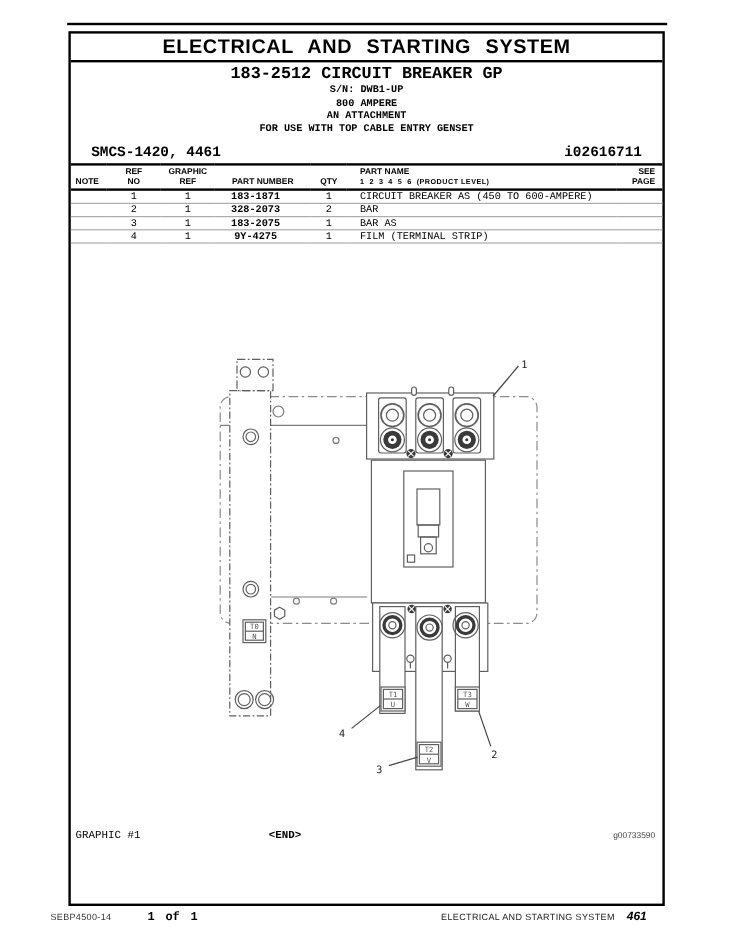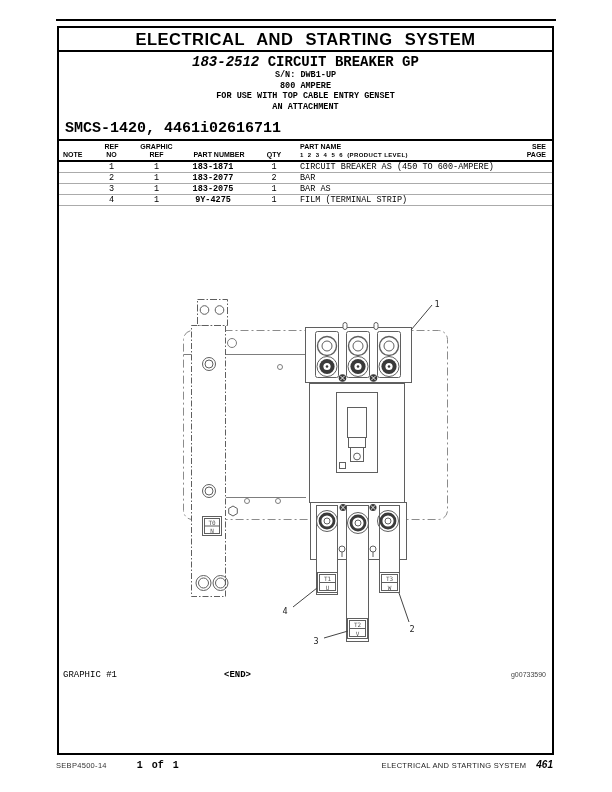--- a/index.html
+++ b/index.html
@@ -15,55 +15,55 @@
     border:2px solid #000;
   }
   .title-band {
     height:22px; line-height:23px; border-bottom:2px solid #000;
     text-align:center; font-weight:bold; font-size:16.5px;
     letter-spacing:0.5px; word-spacing:7px;
     font-family:"Liberation Sans", sans-serif;
   }
   .subtitle-block { text-align:center; font-family:"Liberation Mono", monospace; font-weight:bold; }
   .group-title { font-size:14px; line-height:16px; margin-top:2px; }
-  .group-title .pn { font-style:italic; }
+  .group-title .pn { }
   .sub-line { font-size:8.5px; line-height:10.5px; }
   .smcs-row {
-    display:flex; justify-content:flex-start; align-items:baseline;
+    display:flex; justify-content:space-between; align-items:baseline;
     font-family:"Liberation Mono", monospace; font-weight:bold;
-    font-size:15px; margin-top:8px; padding:0 6px;
+    font-size:12px; margin-top:8px; padding:0 17px;
   }
   table.parts { border-collapse:collapse; width:100%; margin-top:2px; border-top:2px solid #000; table-layout:fixed; }
   table.parts thead td {
     font-family:"Liberation Sans", sans-serif; font-weight:bold;
     font-size:7px; line-height:8px; vertical-align:bottom; padding:2px 0 1px;
     border-bottom:2px solid #000;
   }
   table.parts tbody td {
     font-family:"Liberation Mono", monospace; font-size:8.5px; line-height:10px;
     padding:0; border-bottom:1px solid #ababab; white-space:nowrap; overflow:visible;
   }
   .c-left { text-align:left; padding-left:4px !important; }
   .c-center { text-align:center; }
   .pn-cell { text-align:center; padding-right:12px !important; font-weight:bold; }
   .name-cell { text-align:left; padding-left:11px !important; }
   .see-head { text-align:right; padding-right:6px !important; }
   .product-level { font-size:6px; font-weight:bold; white-space:pre; letter-spacing:0.4px; }
   .name-head { padding-left:11px !important; }
   .diagram-svg { position:absolute; left:121px; top:262px; }
   .graphic-caption {
-    position:absolute; left:4px; right:6px; top:626px;
+    position:absolute; left:4px; right:6px; top:647px;
     display:flex; align-items:baseline;
     font-family:"Liberation Mono", monospace; font-size:9px;
   }
   .cap-left  { flex:1; text-align:left; }
   .cap-center{ flex:1; text-align:left; font-weight:bold;margin-top:16px; }
   .cap-right { flex:1; text-align:right; font-family:"Liberation Sans", sans-serif; font-size:7px; color:#444; }
   .page-footer {
-    position:absolute; left:56px; top:759px; width:497px;
+    position:absolute; left:42px; top:759px; width:497px;
     display:flex; justify-content:space-between; align-items:baseline;
   }
   .footer-left { display:flex; align-items:baseline; }
   .pub { font-size:7.5px; color:#333; letter-spacing:0.3px; }
   .page-of { font-family:"Liberation Mono", monospace; font-weight:bold; font-size:10px; margin-left:30px; word-spacing:3px; }
   .footer-right { display:flex; align-items:baseline; }
   .section { font-size:7.5px; color:#222; letter-spacing:0.3px; }
   .page-num { font-weight:bold; font-size:10px; margin-left:10px;font-style:italic; }
 </style>
 </head>
@@ -75,22 +75,22 @@
 
   <div class="title-band">ELECTRICAL AND STARTING SYSTEM</div>
 
   <div class="subtitle-block">
     <div class="group-title">
       <span class="pn">183-2512</span>
       <span>CIRCUIT BREAKER GP</span>
     </div>
     <div class="sub-line">S/N: DWB1-UP</div>
     <div class="sub-line">800 AMPERE</div>
+    <div class="sub-line">AN ATTACHMENT</div>
     <div class="sub-line">FOR USE WITH TOP CABLE ENTRY GENSET</div>
-    <div class="sub-line">AN ATTACHMENT</div>
   </div>
 
   <div class="smcs-row">
     <span>SMCS-1420, 4461</span>
     <span>i02616711</span>
   </div>
 
   <table class="parts">
     <colgroup>
       <col style="width:30px">
@@ -131,21 +131,21 @@
         <td class="c-center">1</td>
         <td class="pn-cell">183-1871</td>
         <td class="c-center">1</td>
         <td class="name-cell">CIRCUIT BREAKER AS (450 TO 600-AMPERE)</td>
         <td class="c-center"></td>
       </tr>
       <tr>
         <td class="c-left"></td>
         <td class="c-center">2</td>
         <td class="c-center">1</td>
-        <td class="pn-cell">183-2077</td>
+        <td class="pn-cell">328-2073</td>
         <td class="c-center">2</td>
         <td class="name-cell">BAR</td>
         <td class="c-center"></td>
       </tr>
       <tr>
         <td class="c-left"></td>
         <td class="c-center">3</td>
         <td class="c-center">1</td>
         <td class="pn-cell">183-2075</td>
         <td class="c-center">1</td>

